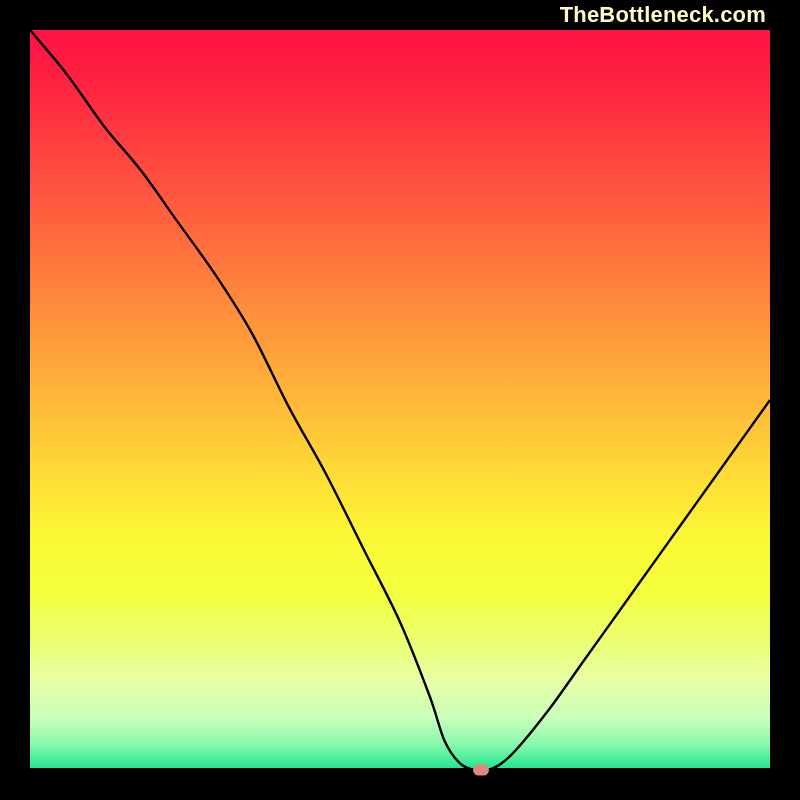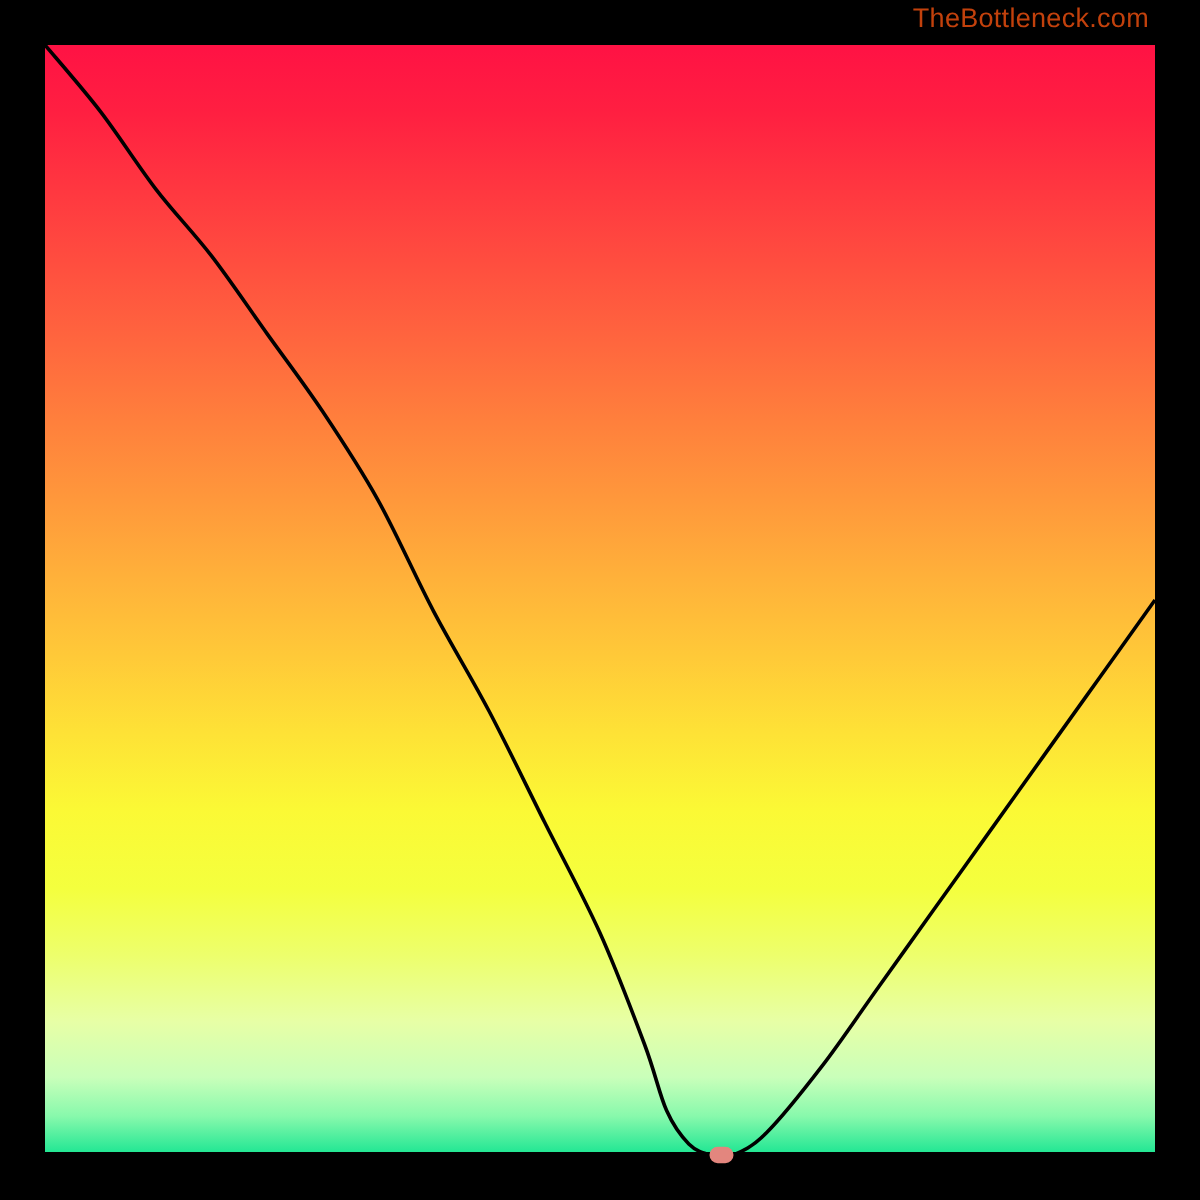--- a/index.html
+++ b/index.html
@@ -41,23 +41,23 @@
     position: absolute;
     width: 16px;
     height: 11px;
     border-radius: 5.5px;
     transform: translate(-50%, -50%);
   }
   .watermark {
     position: absolute;
     top: 2px;
     right: 34px;
-    font-size: 18px;
-    font-weight: 400;
-    color: #c2410c;
+    font-size: 22px;
+    font-weight: 700;
+    color: #fef9c3;
     letter-spacing: 0.2px;
   }
 </style>
 </head>
 <body>
 
 <div class="plot-area">
   <svg class="gradient-bg" viewBox="0 0 740 740" preserveAspectRatio="none">
     <defs>
       <linearGradient id="grad" x1="0" y1="0" x2="0" y2="1">

